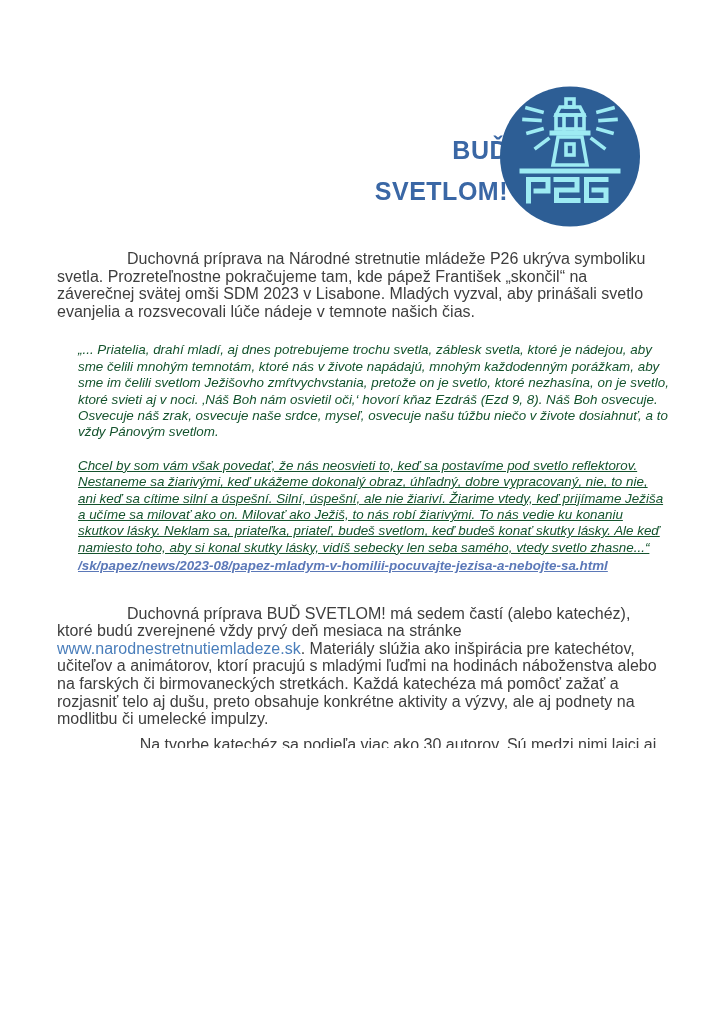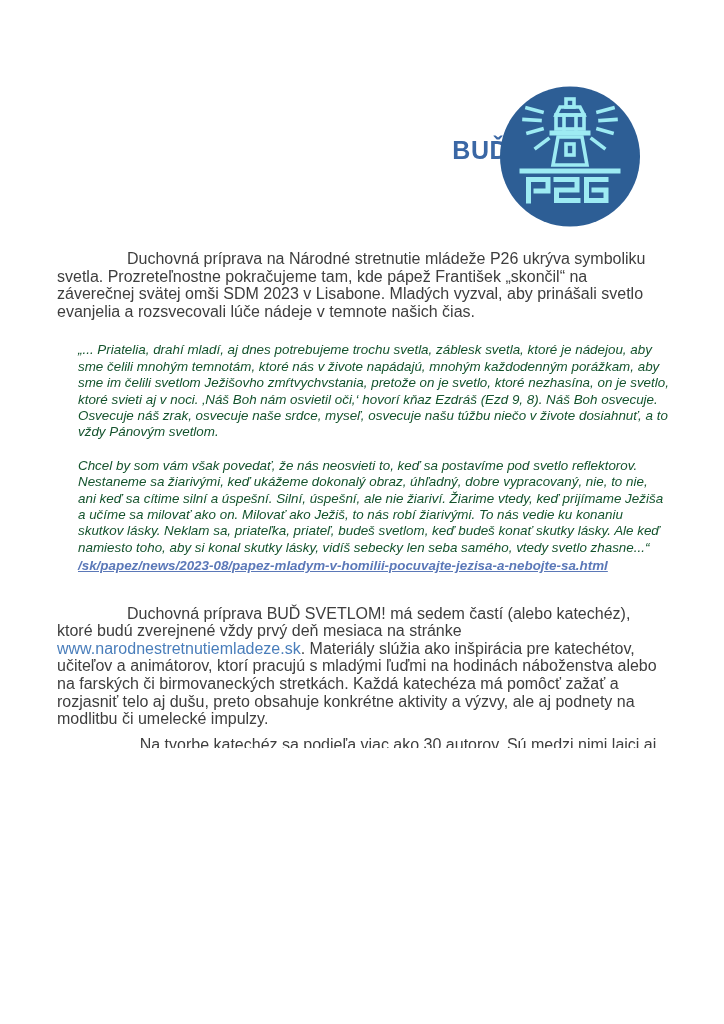--- a/index.html
+++ b/index.html
@@ -41,21 +41,21 @@
   }
   #intro-paragraph { margin-top:250px; }
   .quote {
     margin:0 0 0 21px;
     font-size:13.4px;
     line-height:16.4px;
     color:#14532d;
     font-style:italic;
   }
   #quote-paragraph-1 { margin-top:22px; }
-  #quote-paragraph-2 { margin-top:17px; }
+  #quote-paragraph-2 { margin-top:17px;text-decoration:underline; }
   .quote-link {
     display:inline-block;
     margin:0 0 0 21px;
     font-size:13.4px;
     line-height:16.4px;
     color:#5b78b8;
     font-style:italic;
     font-weight:bold;
     text-decoration:underline;
     cursor:pointer;
@@ -75,20 +75,21 @@
     color:#3e3e3e;
   }
 </style>
 </head>
 <body>
 
 <div class="page">
 
   <div class="title-block">
     <div>BUĎ</div>
+    <div>SVETLOM!</div>
   </div>
 
   <div class="logo">
     <svg width="140" height="143" viewBox="0 0 140 143" role="img" aria-label="P26">
       <circle cx="70" cy="71.5" r="70" fill="#2d5e95"></circle>
       <g stroke="#9debf3" stroke-width="3.6" fill="none" stroke-linecap="square" stroke-linejoin="miter">
 
         <rect x="66" y="14" width="8" height="8"></rect>
 
         <path d="M56,30 L60,22 H80 L84,30 Z"></path>

